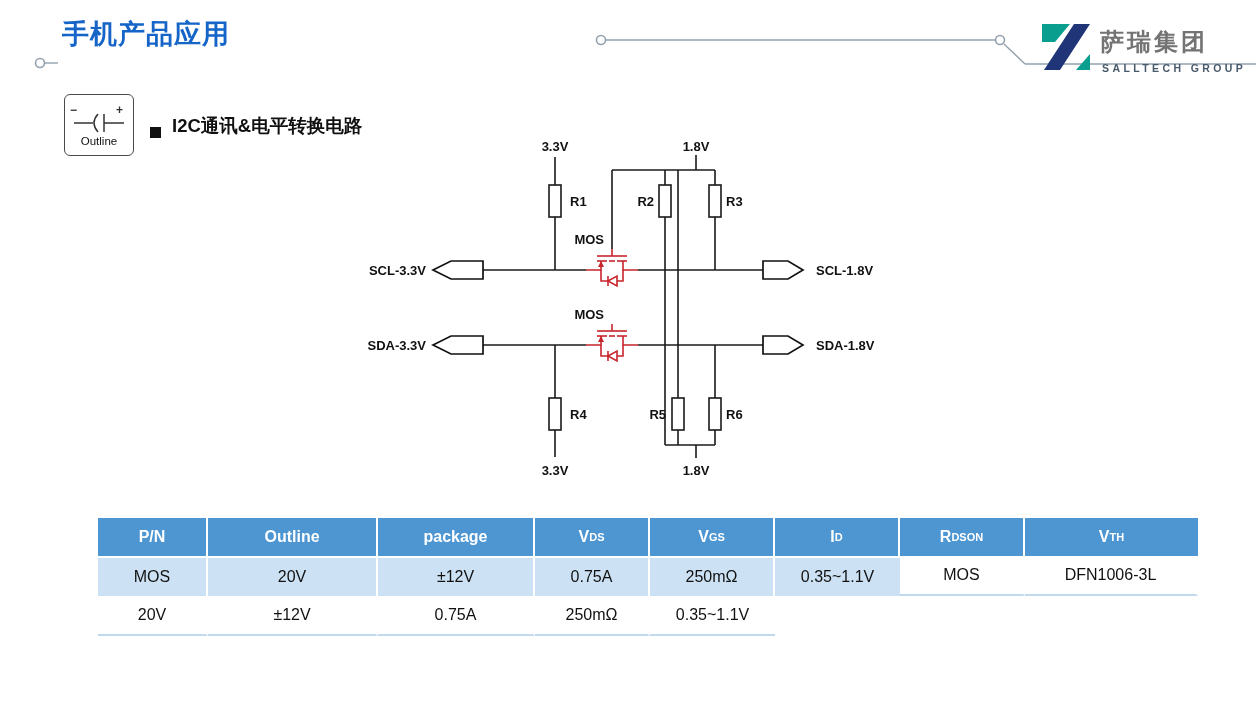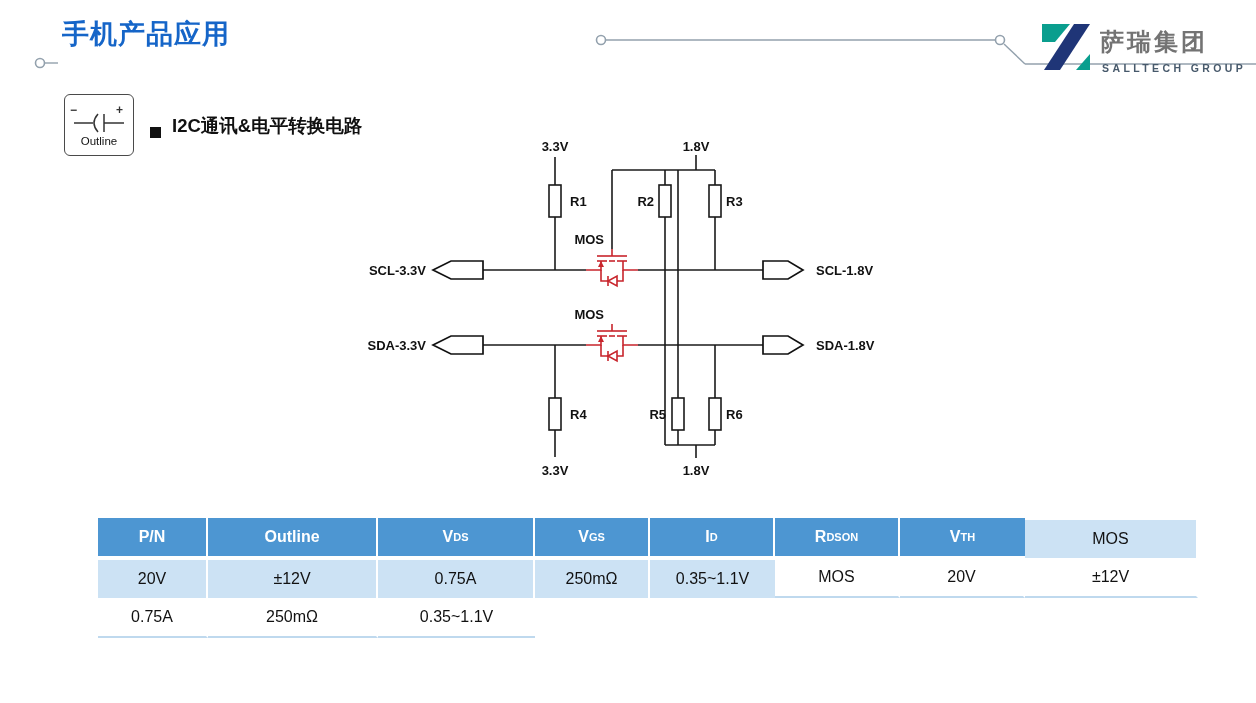--- a/index.html
+++ b/index.html
@@ -198,20 +198,24 @@
 
     <div class="th">
         <span>P/N</span>
         <sub></sub>
       </div>
     <div class="th">
         <span>Outline</span>
         <sub></sub>
       </div>
     <div class="th">
+        <span>package</span>
+        <sub></sub>
+      </div>
+    <div class="th">
         <span>V</span>
         <sub>DS</sub>
       </div>
     <div class="th">
         <span>V</span>
         <sub>GS</sub>
       </div>
     <div class="th">
         <span>I</span>
         <sub>D</sub>
@@ -226,20 +230,21 @@
       </div>
 
     <div class="td row-a">MOS</div>
     <div class="td row-a">20V</div>
     <div class="td row-a">±12V</div>
     <div class="td row-a">0.75A</div>
     <div class="td row-a">250mΩ</div>
     <div class="td row-a last">0.35~1.1V</div>
 
     <div class="td row-b">MOS</div>
+    <div class="td row-b">DFN1006-3L</div>
     <div class="td row-b">20V</div>
     <div class="td row-b">±12V</div>
     <div class="td row-b">0.75A</div>
     <div class="td row-b">250mΩ</div>
     <div class="td row-b last">0.35~1.1V</div>
   </div>
 
 </div>
 
 </body></html>

